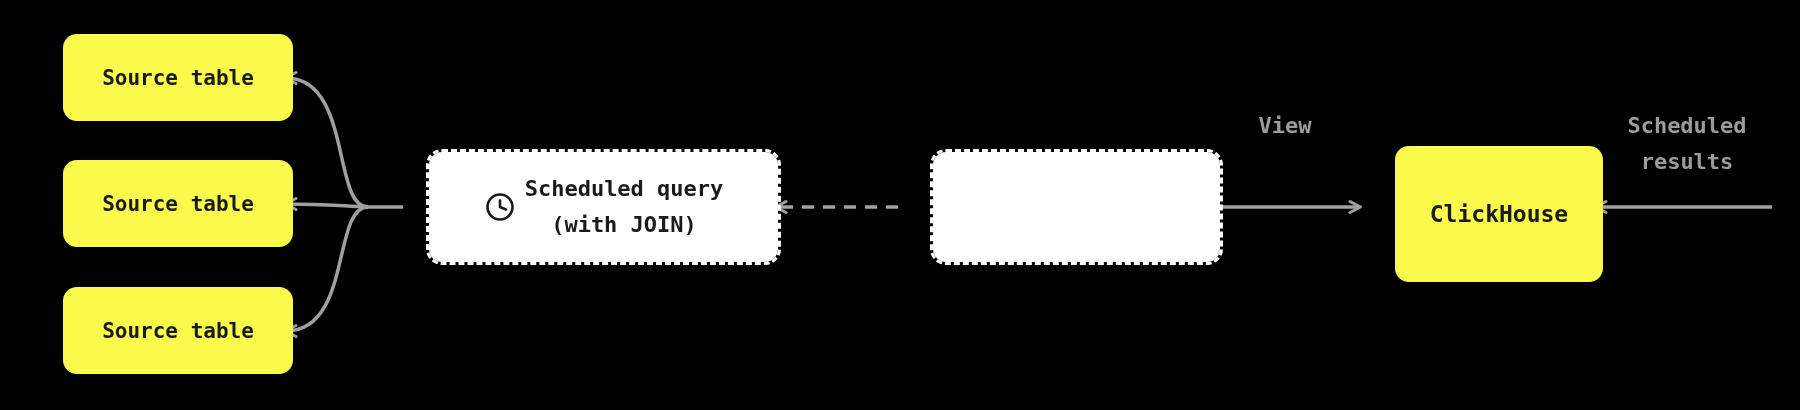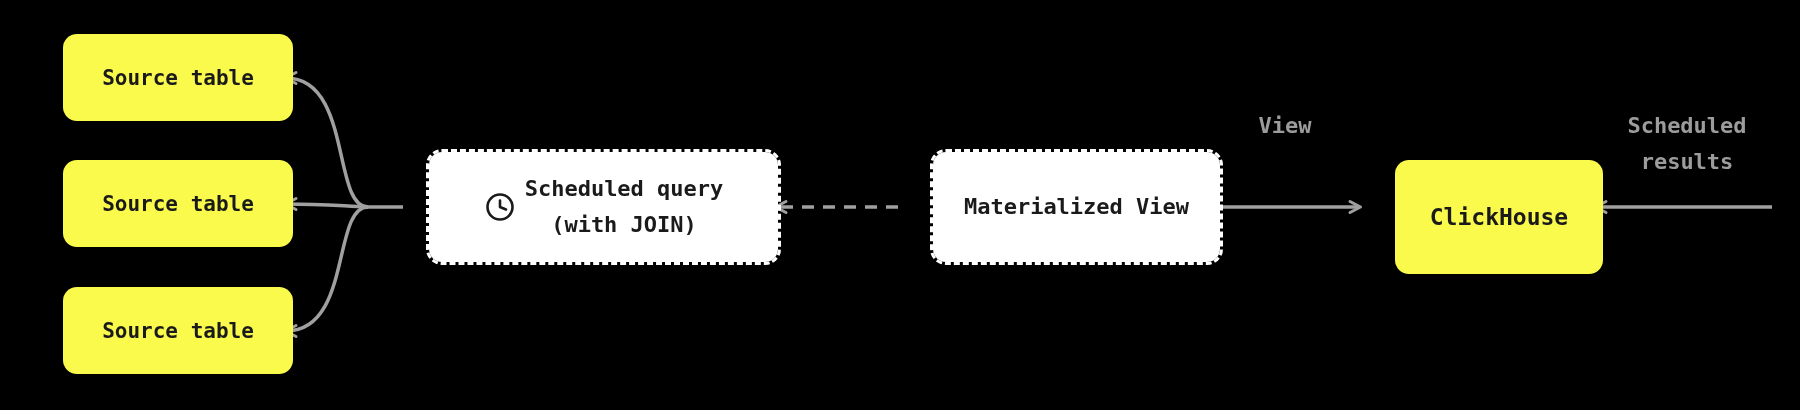--- a/index.html
+++ b/index.html
@@ -38,21 +38,21 @@
   .src1 { top: 34px; }
   .src2 { top: 160px; }
   .src3 { top: 287px; }
 
   .scheduled { left: 403px; top: 149px; width: 355px; height: 116px; font-size: 22px; gap: 9px; }
   .scheduled .lines { line-height: 36px; }
 
   .mv { left: 907px; top: 149px; width: 293px; height: 116px; font-size: 22px; }
   .mv .lines { line-height: 36px; }
 
-  .ch { left: 1372px; top: 160px; width: 208px; height: 114px; font-size: 23px; }
+  .ch { left: 1372px; top: 146px; width: 208px; height: 136px; font-size: 23px; }
 
   .floatlabel {
     position: absolute; z-index: 2;
     color: #9c9c9c; font-weight: 700; font-size: 22px;
     line-height: 36px; text-align: center;
   }
   .lbl-results { left: 1190px; top: 108px; width: 190px; }
   .lbl-analytical { left: 1582px; top: 108px; width: 210px; }
 
   .clock { flex: 0 0 auto; display: block; }
@@ -97,21 +97,20 @@
       <path d="M16 9.5 L16 16 L22 18.5" fill="none" stroke="#1a1a1a" stroke-width="2.6" stroke-linecap="round" stroke-linejoin="round"></path>
     </svg>
     <div class="lines">
       <div>Scheduled query</div>
       <div>(with JOIN)</div>
     </div>
   </div>
 
   <div class="node whitebox mv">
     <div class="lines">
-      <div>Materialized View</div>
     </div>
   </div>
 
   <div class="node yellow ch">
     <span>ClickHouse</span>
   </div>
 
   <div class="floatlabel lbl-results">
     <div>View</div>
   </div>

